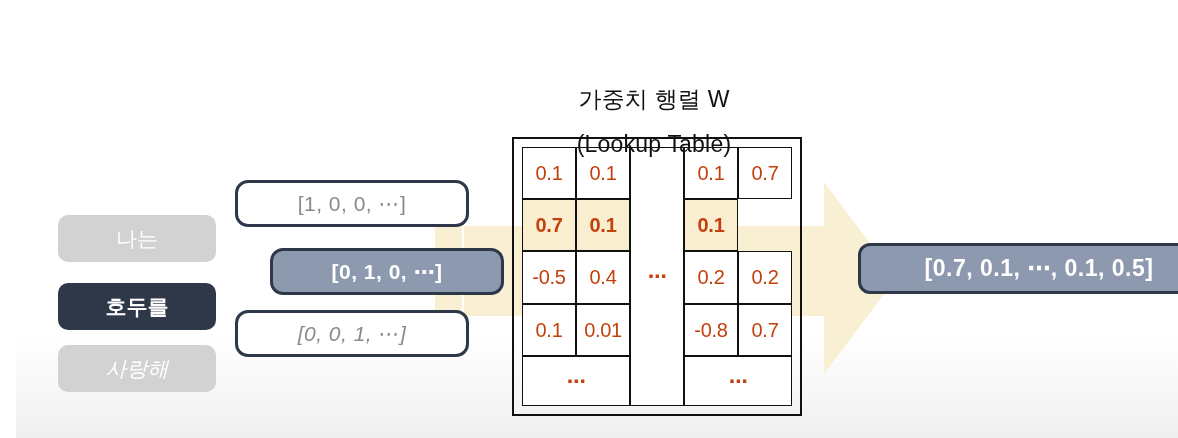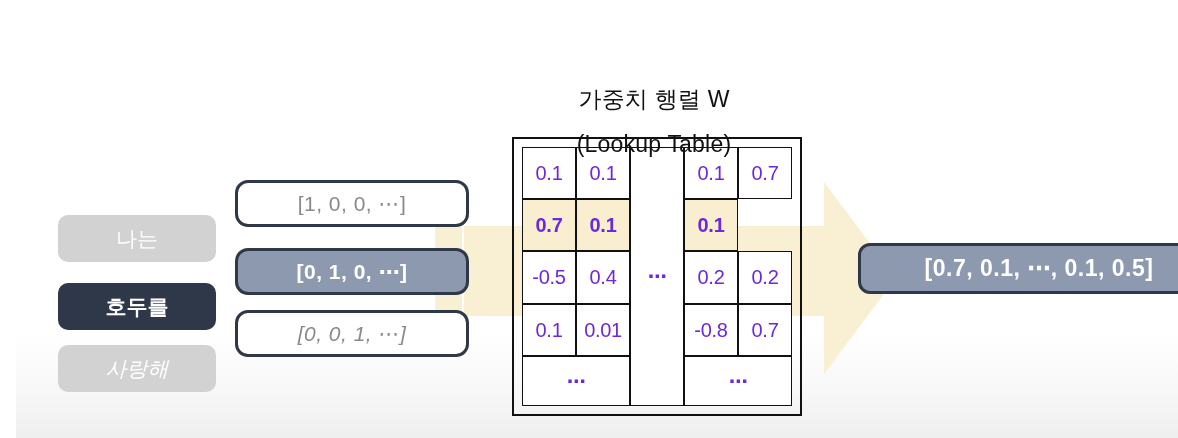--- a/index.html
+++ b/index.html
@@ -50,21 +50,21 @@
     left: 219px; width: 234px; height: 47px;
     border: 3px solid #2e3849;
     border-radius: 13px;
     background: #ffffff;
     color: #8a8a8a;
     font-size: 21px;
     display: flex; align-items: center; justify-content: center;
     z-index: 2;
     letter-spacing: 0.5px;
   }
-  .vec-box.selected { background: #8c99af; color: #ffffff; font-weight: 600; }
+  .vec-box.selected { background: #8c99af; color: #ffffff; font-weight: 600; margin-left: 35px; }
 
   .row-1 { top: 164px; }
   .row-2 { top: 232px; }
   .row-3 { top: 294px; font-style: italic; }
 
   
   .arrow-part { position: absolute; background: #f9efd2; z-index: 1; }
   .arrow-stripe-1 { left: 419px; top: 210px; width: 7px;  height: 90px; }
   .arrow-stripe-2 { left: 430px; top: 210px; width: 12px; height: 90px; }
   .arrow-body     { left: 448px; top: 210px; width: 360px; height: 90px; }
@@ -85,21 +85,21 @@
     display: grid;
     grid-template-columns: 54px 54px 54px 54px 54px;
     grid-template-rows: 52px 52px 53px 52px 50px;
     border: 2px solid #111;
     z-index: 2;
     background: transparent;
   }
   .m-cell {
     border: 1px solid #111;
     background: #ffffff;
-    color: #6d28d9;
+    color: #c2410c;
     font-size: 20px;
     display: flex; align-items: center; justify-content: center;
     letter-spacing: -0.3px;
   }
   .m-cell.hl { background: #f9eed0; font-weight: 700; }
   .m-cell.ellipsis { font-weight: 700; font-size: 19px; }
 
   
   .output-box {
     position: absolute;

